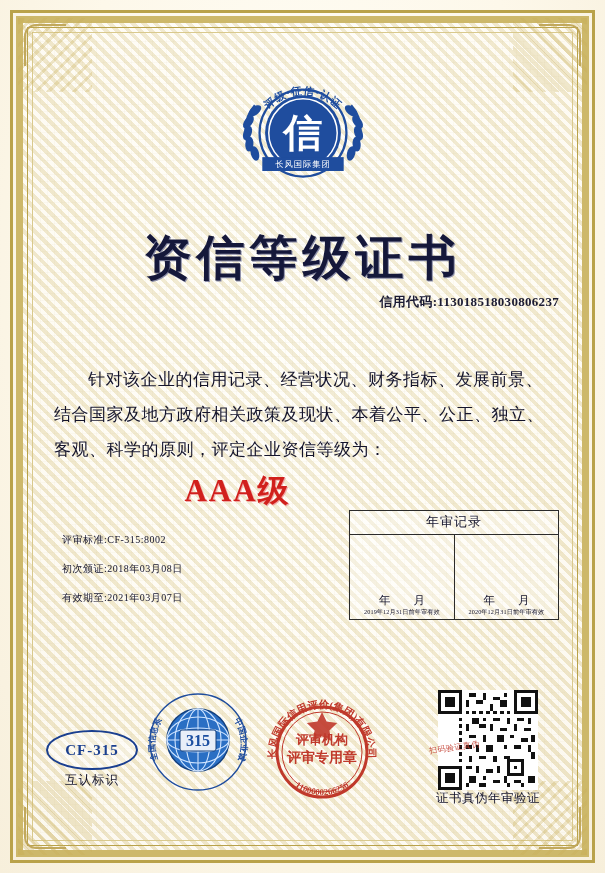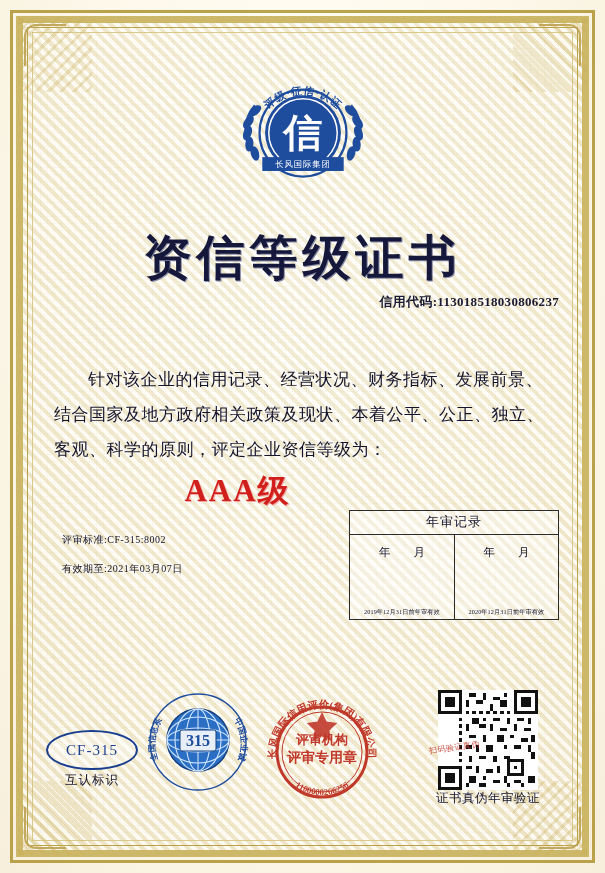--- a/index.html
+++ b/index.html
@@ -145,36 +145,35 @@
     display: flex;
     border: 1px solid #2b2b2b;
     height: 86px;
     background: rgba(255,255,255,.35);
   }
   .review-cell {
     flex: 1 1 50%;
     position: relative;
     display: flex; flex-direction: column; justify-content: flex-end;
     align-items: center;
-    gap: 48px;
   }
   .review-cell + .review-cell { border-left: 1px solid #2b2b2b; }
   .ym { font-size: 11.5px; letter-spacing: 10px; padding-left: 10px; color: #14142c; }
   .note { font-size: 6.2px; color: #14142c; padding-bottom: 2px; letter-spacing: .1px; }
 
   
   .seal-cf {
     position: absolute; left: 6px; top: 690px;
     width: 92px; text-align: center;
   }
   .cf-oval {
     width: 92px; height: 40px;
     border: 2px solid #1a3f8f; border-radius: 50%;
     display: flex; align-items: center; justify-content: center;
-    color: #1a3f8f; font-weight: normal; font-size: 15px;
+    color: #1a3f8f; font-weight: bold; font-size: 15px;
     letter-spacing: 1px;
     background: rgba(255,255,255,.35);
   }
   .cf-caption {
     margin-top: 2px; font-size: 12.5px; color: #14142c; letter-spacing: 1px;
   }
   .seal-globe { position: absolute; left: 106px; top: 650px; }
   .seal-red { position: absolute; left: 222px; top: 652px; }
 
   
@@ -257,20 +256,21 @@
     <div class="body-text">
       <p class="indent">针对该企业的信用记录、经营状况、财务指标、发展前景、</p>
       <p>结合国家及地方政府相关政策及现状、本着公平、公正、独立、</p>
       <p>客观、科学的原则，评定企业资信等级为：</p>
     </div>
 
     <div class="grade">AAA级</div>
 
     <div class="info">
       <div>评审标准:CF-315:8002</div>
+      <div>初次颁证:2018年03月08日</div>
       <div>有效期至:2021年03月07日</div>
     </div>
 
     <div class="review">
       <div class="review-title">年审记录</div>
       <div class="review-grid">
         <div class="review-cell">
           <div class="ym">年 月</div>
           <div class="note">2019年12月31日前年审有效</div>
         </div>

